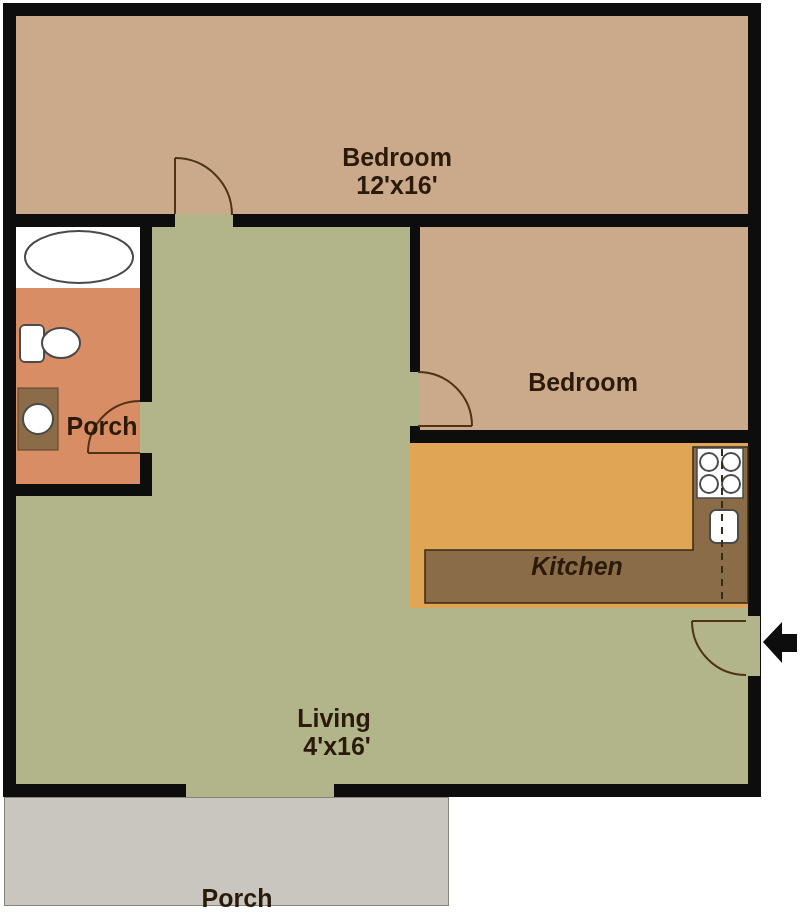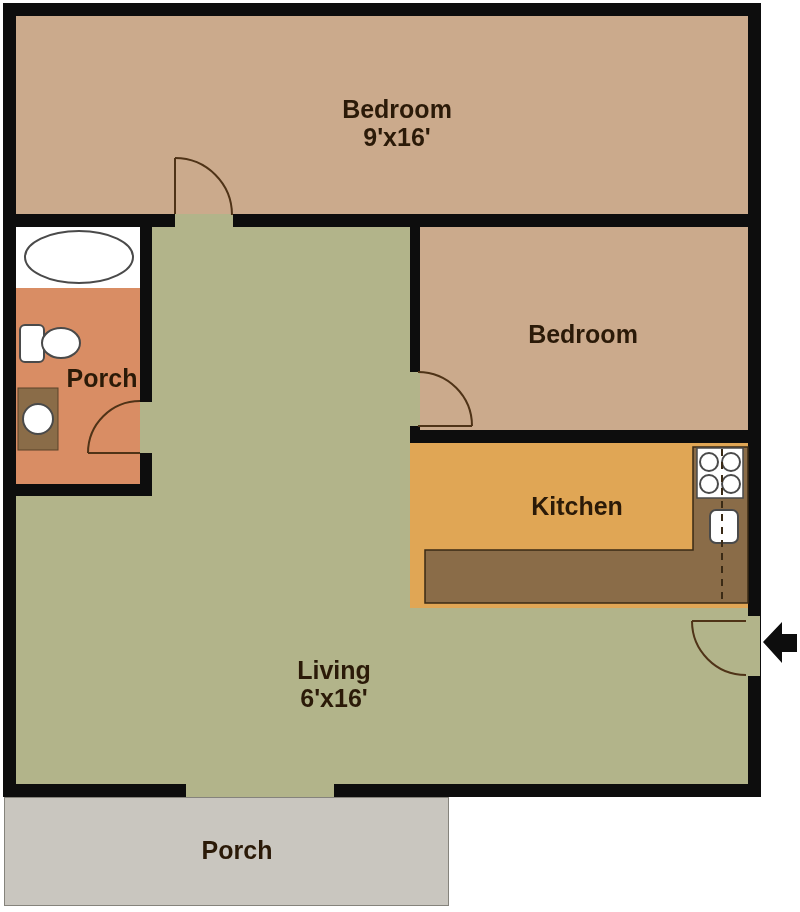--- a/index.html
+++ b/index.html
@@ -13,21 +13,21 @@
   .floor-bedroom { background:#cbaa8c; }
   .floor-living  { background:#b2b48a; }
   .floor-kitchen { background:#e0a655; }
   .floor-bath    { background:#d98d64; }
   .floor-tub     { background:#ffffff; }
   .floor-porch   { background:#c9c6bf; border:1px solid #85837c; box-sizing:border-box; }
   .gapfill       { background:#b2b48a; }
   .room-label {
     position:absolute; transform:translate(-50%,-50%);
     font-weight:bold; font-size:25px; line-height:28px;
-    color:#2b1a08; text-align:center; white-space:nowrap;
+    color:#2b1a08; text-align:center; white-space:nowrap;margin-top:48px;
   }
   svg.overlay { position:absolute; left:0; top:0; pointer-events:none; }
 </style>
 </head>
 <body>
 
 <div id="plan">
 
   <div class="abs walls" style="left:3px; top:3px; width:758px; height:794px;"></div>
 
@@ -87,32 +87,32 @@
     <g fill="none" stroke="#4f3317" stroke-width="2">
       <line x1="692" y1="621" x2="746" y2="621"></line>
       <path d="M692,621 A54,54 0 0 0 746,675"></path>
     </g>
 
     <polygon points="763,642 782,622 782,634 797,634 797,652 782,652 782,663" fill="#0d0d0d"></polygon>
   </svg>
 
   <div class="room-label" style="left:397px; top:123px;">
     <div>Bedroom</div>
-    <div>9'x16'</div>
+    <div>12'x16'</div>
   </div>
   <div class="room-label" style="left:583px; top:334px;">
     <div>Bedroom</div>
   </div>
   <div class="room-label" style="left:102px; top:378px;">
     <div>Porch</div>
   </div>
-  <div class="room-label" style="left:577px; top:506px;">
+  <div class="room-label" style="left:577px; top:518px;font-style:italic;">
     <div>Kitchen</div>
   </div>
-  <div class="room-label" style="left:334px; top:684px;">
+  <div class="room-label" style="left:334px; top:684px;text-align:right;">
     <div>Living</div>
-    <div>6'x16'</div>
+    <div>4'x16'</div>
   </div>
   <div class="room-label" style="left:237px; top:850px;text-align:center;">
     <div>Porch</div>
   </div>
 
 </div>
 
 </body></html>

